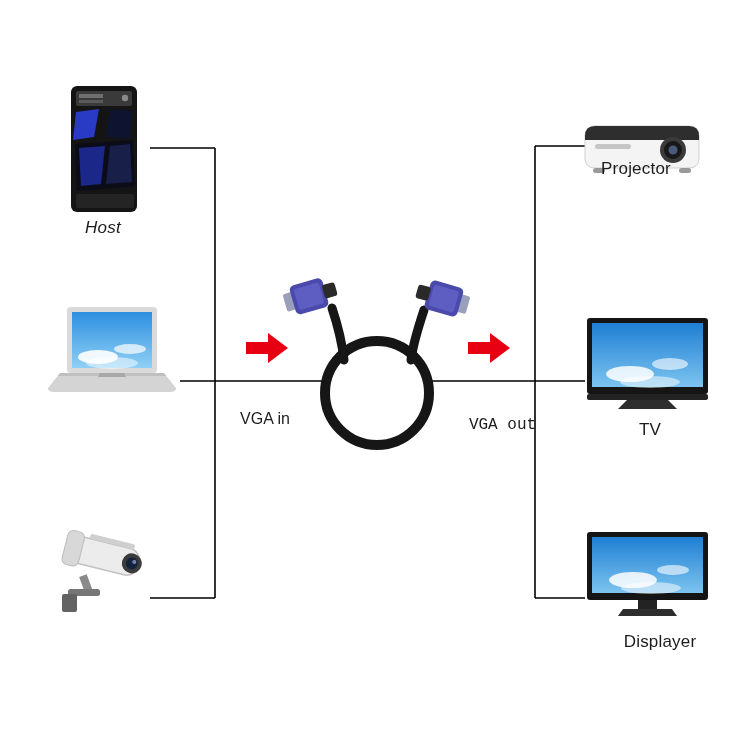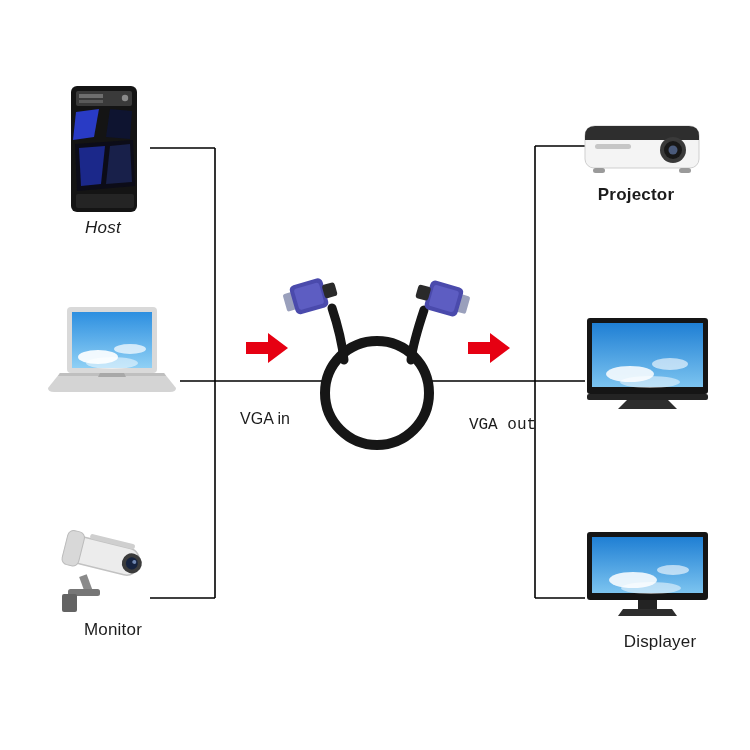--- a/index.html
+++ b/index.html
@@ -101,21 +101,20 @@
         <rect x="30" y="11" width="46" height="5" rx="2.5" fill="#cfcfcf"></rect>
         <circle cx="77" cy="30" r="10" fill="#3c3c3c"></circle>
         <circle cx="77" cy="30" r="6" fill="#16233f"></circle>
         <circle cx="79" cy="28" r="2" fill="#6f86b0"></circle>
       </g>
       <rect x="27" y="47" width="8" height="18" fill="#8a8a8a" transform="rotate(-20 31 56)"></rect>
       <rect x="13" y="61" width="32" height="7" rx="2.5" fill="#767676"></rect>
       <rect x="7" y="66" width="15" height="18" rx="2" fill="#636363"></rect>
     </svg>
   </div>
-  <div class="device-label" style="left:53px; top:620px; width:120px;">Monitor</div>
 
   <div class="abs" style="left:246px; top:333px; width:42px; height:30px;">
     <svg width="42" height="30" viewBox="0 0 42 30">
       <polygon points="0,9 22,9 22,0 42,15 22,30 22,21 0,21" fill="#e60012"></polygon>
     </svg>
   </div>
 
   <div class="abs" style="left:468px; top:333px; width:42px; height:30px;">
     <svg width="42" height="30" viewBox="0 0 42 30">
       <polygon points="0,9 22,9 22,0 42,15 22,30 22,21 0,21" fill="#e60012"></polygon>
@@ -153,39 +152,40 @@
       <rect x="2" y="12" width="114" height="42" rx="9" fill="#f4f4f4" stroke="#cfcfcf" stroke-width="1"></rect>
       <path d="M2,22 q0,-10 10,-10 h94 q10,0 10,10 v4 H2 Z" fill="#2e2e2e"></path>
       <rect x="12" y="30" width="36" height="5" rx="2.5" fill="#c6c6c6"></rect>
       <circle cx="90" cy="36" r="13" fill="#3a3a3a"></circle>
       <circle cx="90" cy="36" r="9" fill="#181818"></circle>
       <circle cx="90" cy="36" r="4.5" fill="#4a5a7a"></circle>
       <rect x="10" y="54" width="12" height="5" rx="2.5" fill="#9a9a9a"></rect>
       <rect x="96" y="54" width="12" height="5" rx="2.5" fill="#9a9a9a"></rect>
     </svg>
   </div>
-  <div class="device-label" style="left:576px; top:185px; width:120px;font-weight:bold;">Projector</div>
+  <div class="device-label" style="left:576px; top:159px; width:120px;">Projector</div>
 
   <div class="abs" style="left:585px; top:316px; width:125px; height:98px;">
     <svg width="125" height="98" viewBox="0 0 125 98">
       <defs>
         <linearGradient id="tv-sky" x1="0" y1="0" x2="0" y2="1">
           <stop offset="0" stop-color="#1f7fd4"></stop>
           <stop offset="1" stop-color="#7cc4f0"></stop>
         </linearGradient>
       </defs>
       <rect x="2" y="2" width="121" height="76" rx="3" fill="#151515"></rect>
       <rect x="7" y="7" width="111" height="64" fill="url(#tv-sky)"></rect>
       <ellipse cx="45" cy="58" rx="24" ry="8" fill="#ffffff" opacity="0.85"></ellipse>
       <ellipse cx="85" cy="48" rx="18" ry="6" fill="#ffffff" opacity="0.6"></ellipse>
       <ellipse cx="65" cy="66" rx="30" ry="6" fill="#ffffff" opacity="0.5"></ellipse>
       <rect x="2" y="78" width="121" height="6" rx="2" fill="#232323"></rect>
       <path d="M42,84 L83,84 L92,93 L33,93 Z" fill="#2e2e2e"></path>
     </svg>
   </div>
+  <div class="device-label" style="left:590px; top:420px; width:120px;">TV</div>
 
   <div class="abs" style="left:585px; top:530px; width:125px; height:90px;">
     <svg width="125" height="90" viewBox="0 0 125 90">
       <defs>
         <linearGradient id="disp-sky" x1="0" y1="0" x2="0" y2="1">
           <stop offset="0" stop-color="#1f7fd4"></stop>
           <stop offset="1" stop-color="#7cc4f0"></stop>
         </linearGradient>
       </defs>
       <rect x="2" y="2" width="121" height="68" rx="3" fill="#151515"></rect>

